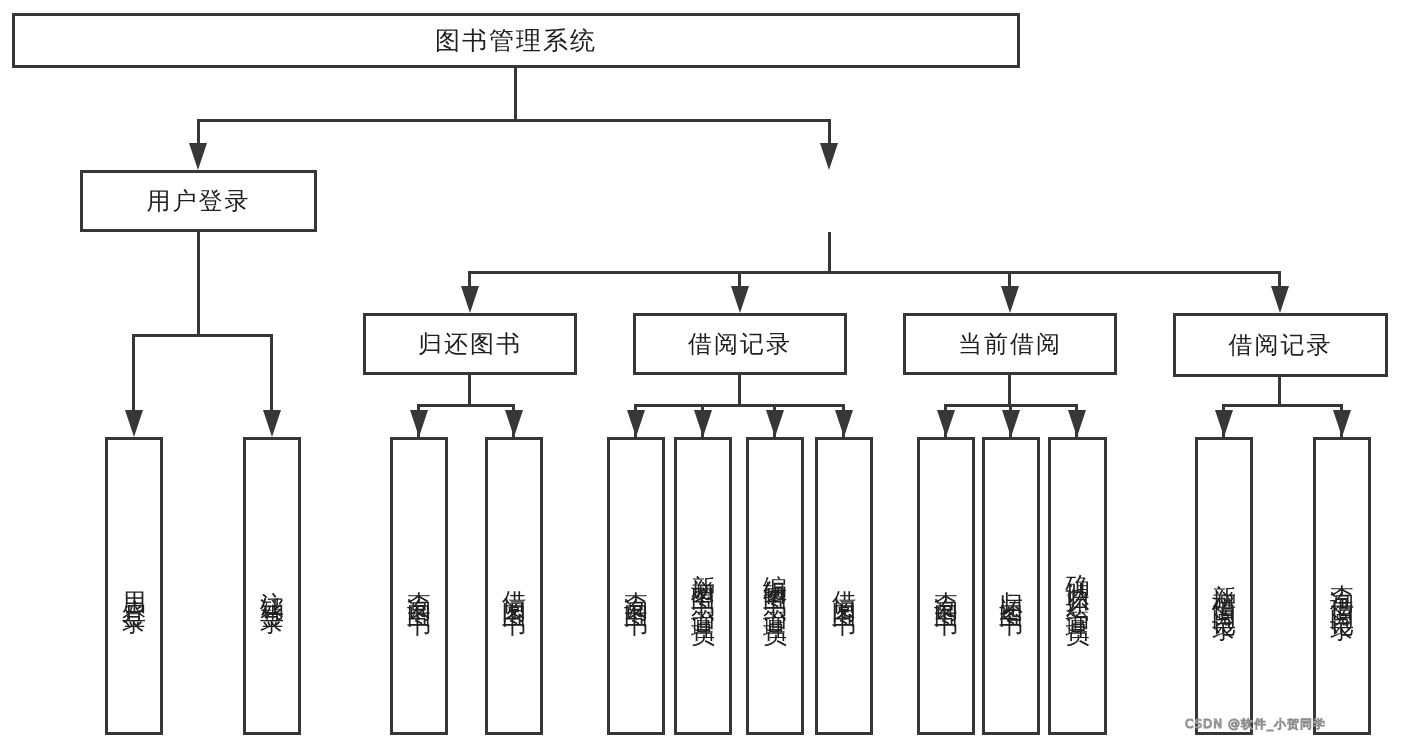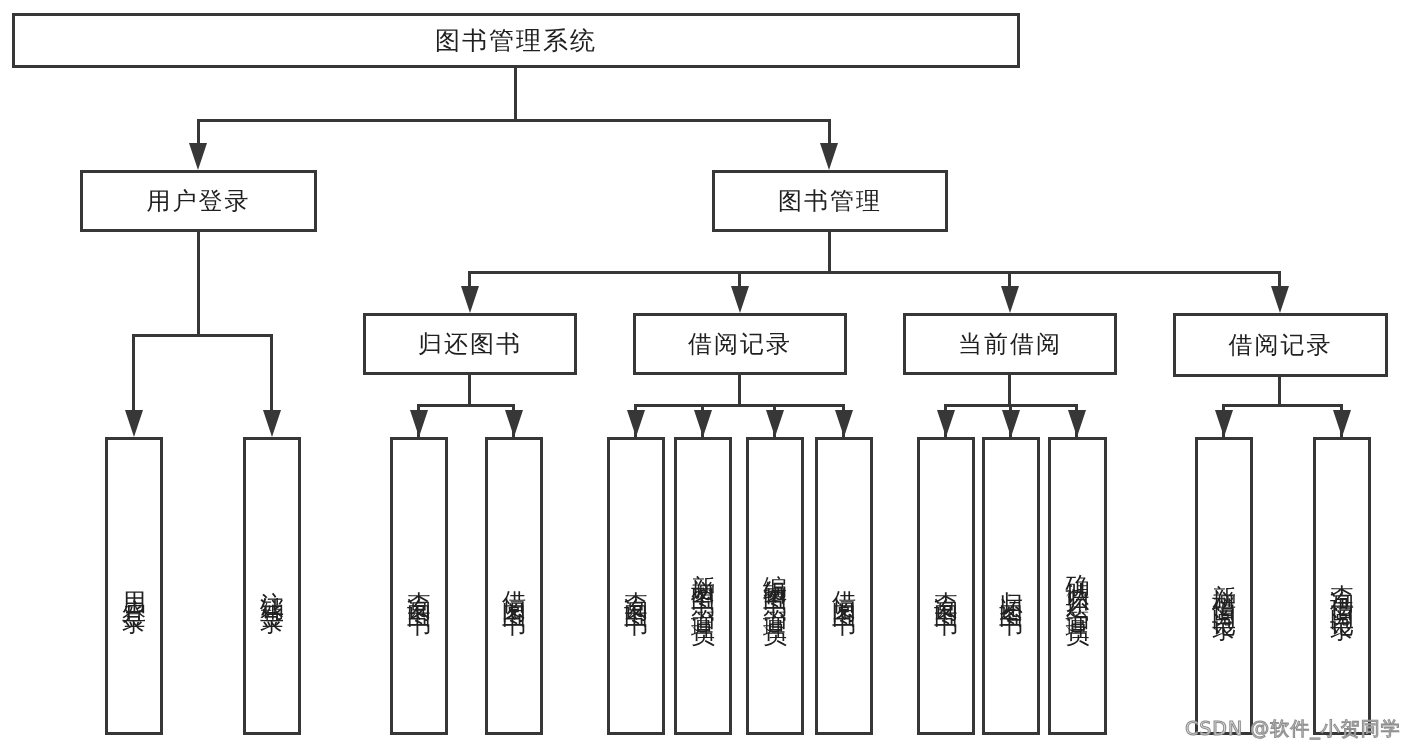--- a/index.html
+++ b/index.html
@@ -39,21 +39,21 @@
   .arrow{
     position:absolute;
     width:0;height:0;
     border-left:9px solid transparent;
     border-right:9px solid transparent;
     border-top:27px solid #373737;
   }
   #watermark{
     position:absolute;
     left:1185px;top:716px;
-    font-size:19px;
+    font-size:12px;
     letter-spacing:1px;
     color:rgba(255,255,255,0.65);
     -webkit-text-stroke:1px #8f8f8f;
     text-shadow:0 0 1px #9a9a9a;
     z-index:10;
     white-space:nowrap;
     text-align:center;
   }
 </style>
 </head>
@@ -64,21 +64,20 @@
   <div class="box" style="left:12px;top:13px;width:1008px;height:55px;font-size:25px;">图书管理系统</div>
 
   <div class="vline" style="left:514px;top:68px;height:52px;"></div>
   <div class="hline" style="left:197px;top:119px;width:634px;"></div>
   <div class="vline" style="left:197px;top:119px;height:33px;"></div>
   <div class="vline" style="left:828px;top:119px;height:33px;"></div>
   <div class="arrow" style="left:189px;top:143px;"></div>
   <div class="arrow" style="left:820px;top:143px;"></div>
 
   <div class="box" style="left:80px;top:170px;width:237px;height:62px;">用户登录</div>
-  <div class="box" style="left:712px;top:170px;width:236px;height:62px;">图书管理</div>
 
   <div class="vline" style="left:197px;top:232px;height:104px;"></div>
   <div class="hline" style="left:132px;top:334px;width:141px;"></div>
   <div class="vline" style="left:132px;top:334px;height:85px;"></div>
   <div class="vline" style="left:270px;top:334px;height:85px;"></div>
   <div class="arrow" style="left:125px;top:410px;"></div>
   <div class="arrow" style="left:263px;top:410px;"></div>
 
   <div class="vline" style="left:828px;top:232px;height:42px;"></div>
   <div class="hline" style="left:468px;top:271px;width:813px;"></div>

